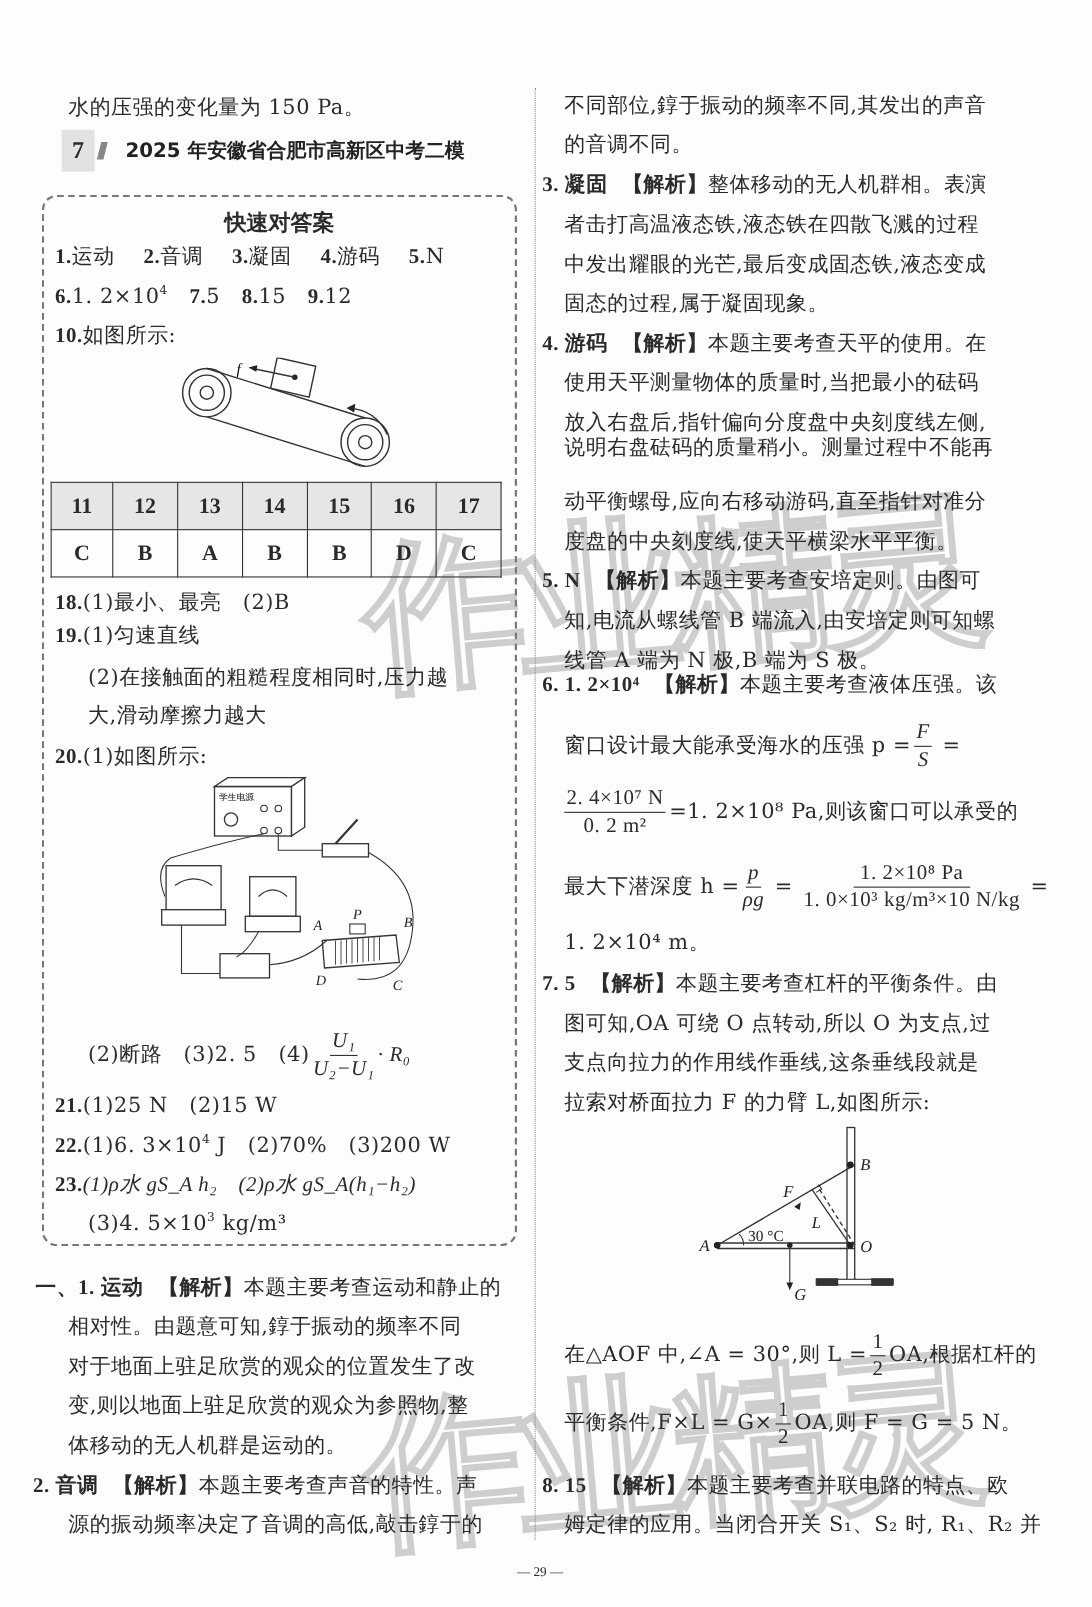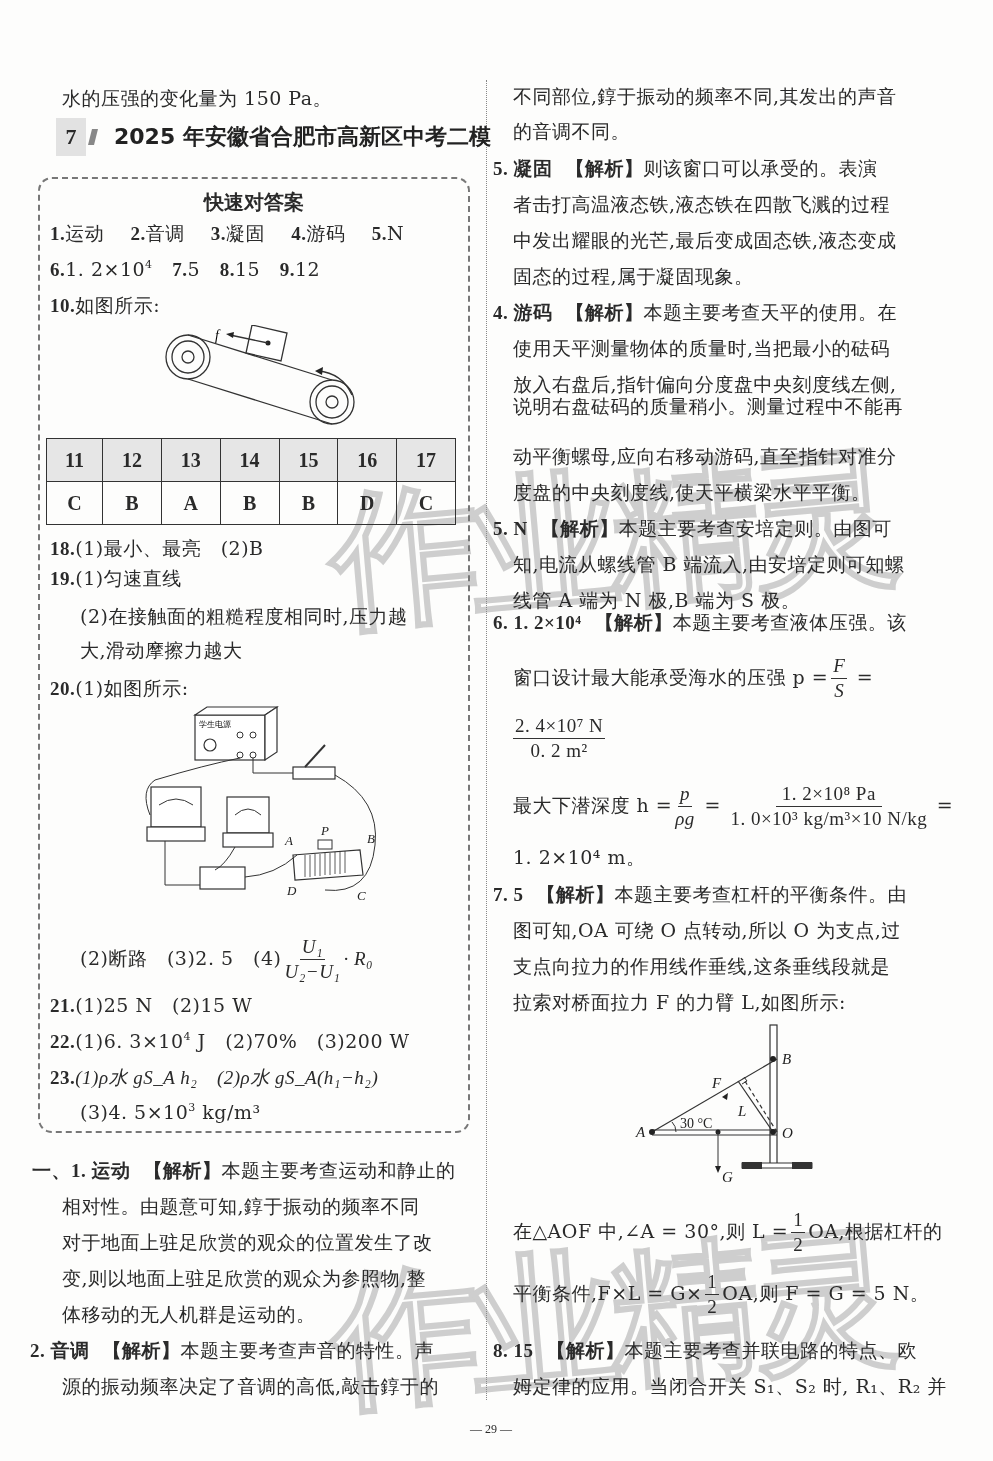--- a/index.html
+++ b/index.html
@@ -10,21 +10,21 @@
   }
   .divider { position:absolute; left:486px; top:80px; height:1320px; border-left:1.5px dotted #888; }
   .line { position:absolute; font-size:19px; line-height:24px; white-space:nowrap; letter-spacing:0.5px; }
   .num { font-family:"Liberation Serif",serif; font-weight:bold; }
   .bold { font-weight:bold; font-family:"DejaVu Sans","Liberation Sans",sans-serif; }
   .ital { font-style:italic; font-family:"Liberation Serif",serif; }
   sup { font-size:11px; vertical-align:8px; line-height:0; }
   .section-head { position:absolute; left:56px; top:118px; height:38px; display:flex; align-items:center; }
   .badge { width:30px; height:38px; background:#e2e2e2; display:flex; align-items:center; justify-content:center; font-weight:bold; font-size:22px; font-family:"Liberation Serif",serif; }
   .badge-tick { width:6px; height:16px; background:#888; margin-left:4px; transform:skewX(-14deg); }
-  .section-title { margin-left:18px; font-size:22px; font-family:"DejaVu Sans","Liberation Sans",sans-serif; font-weight:bold; color:#222; }
+  .section-title { margin-left:18px; font-size:18px; font-family:"DejaVu Sans","Liberation Sans",sans-serif; font-weight:bold; color:#222; }
   .answer-box {
     position:absolute; left:38px; top:177px; width:428px; height:952px;
     border:2px dashed #777; border-radius:14px;
   }
   .box-title { position:absolute; left:0; width:100%; top:10px; text-align:center; font-size:20px; font-weight:bold; font-family:Liberation Sans, sans-serif; }
   table.ans { position:absolute; left:46px; top:438px; width:410px; border-collapse:collapse; font-family:"Liberation Serif",serif; font-weight:bold; font-size:20px;padding-left:36px; }
   table.ans td { border:1.5px solid #333; text-align:center; height:40px; }
   table.ans tr.hdr td { background:#e6e6e6; }
   .frac { display:inline-flex; flex-direction:column; align-items:center; vertical-align:middle; margin:0 3px; font-family:"Liberation Serif",serif; }
   .frac .n { border-bottom:1.2px solid #333; padding:0 2px; line-height:24px; }
@@ -202,21 +202,21 @@
 <div class="line" style="left:62px; top:1302px;">体移动的无人机群是运动的。</div>
 <div class="line" style="left:30px; top:1338px;">
   <span class="num">2. 音调</span>&nbsp;&nbsp;<span class="bold">【解析】</span><span>本题主要考查声音的特性。声</span>
 </div>
 <div class="line" style="left:62px; top:1374px;">源的振动频率决定了音调的高低,敲击錞于的</div>
 
 <div class="line" style="left:513px; top:84px;">不同部位,錞于振动的频率不同,其发出的声音</div>
 <div class="line" style="left:513px; top:119px;">的音调不同。</div>
 
 <div class="line" style="left:493px; top:156px;">
-  <span class="num">5. 凝固</span>&nbsp;&nbsp;<span class="bold">【解析】</span><span>则该窗口可以承受的。表演</span>
+  <span class="num">3. 凝固</span>&nbsp;&nbsp;<span class="bold">【解析】</span><span>整体移动的无人机群相。表演</span>
 </div>
 <div class="line" style="left:513px; top:192px;">者击打高温液态铁,液态铁在四散飞溅的过程</div>
 <div class="line" style="left:513px; top:228px;">中发出耀眼的光芒,最后变成固态铁,液态变成</div>
 <div class="line" style="left:513px; top:264px;">固态的过程,属于凝固现象。</div>
 
 <div class="line" style="left:493px; top:300px;">
   <span class="num">4. 游码</span>&nbsp;&nbsp;<span class="bold">【解析】</span><span>本题主要考查天平的使用。在</span>
 </div>
 <div class="line" style="left:513px; top:336px;">使用天平测量物体的质量时,当把最小的砝码</div>
 <div class="line" style="left:513px; top:372px;">放入右盘后,指针偏向分度盘中央刻度线左侧,</div>
@@ -236,21 +236,21 @@
 <div class="line" style="left:513px; top:654px;">
   <span>窗口设计最大能承受海水的压强 p =</span><span class="frac">
       <span class="n ital">F</span>
       <span class="d ital">S</span>
     </span> =
 </div>
 <div class="line" style="left:510px; top:714px;">
   <span class="frac">
       <span class="n">2. 4×10⁷ N</span>
       <span class="d">0. 2 m²</span>
-    </span>
+    </span><span>=1. 2×10⁸ Pa,则该窗口可以承受的</span>
 </div>
 <div class="line" style="left:513px; top:782px;">
   <span>最大下潜深度 h =</span><span class="frac">
       <span class="n ital">p</span>
       <span class="d ital">ρg</span>
     </span> = <span class="frac">
       <span class="n" style="padding:0 6px;">1. 2×10⁸ Pa</span>
       <span class="d">1. 0×10³ kg/m³×10 N/kg</span>
     </span> =
 </div>

